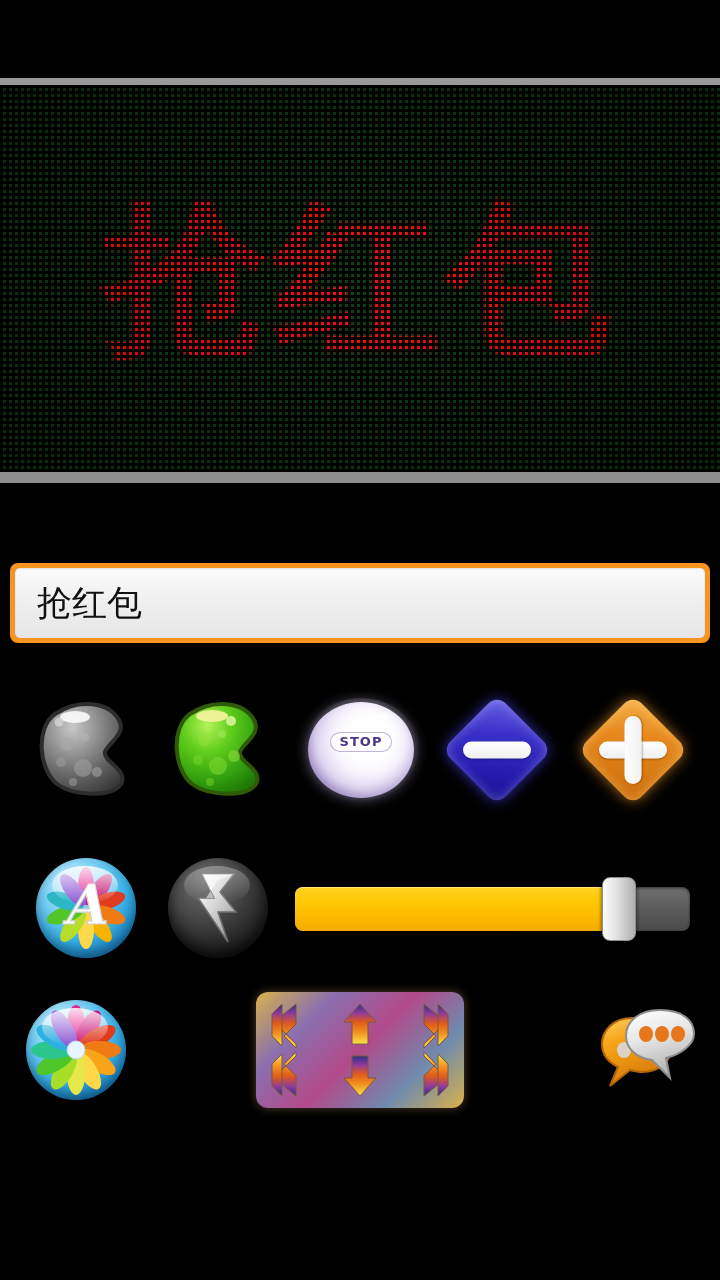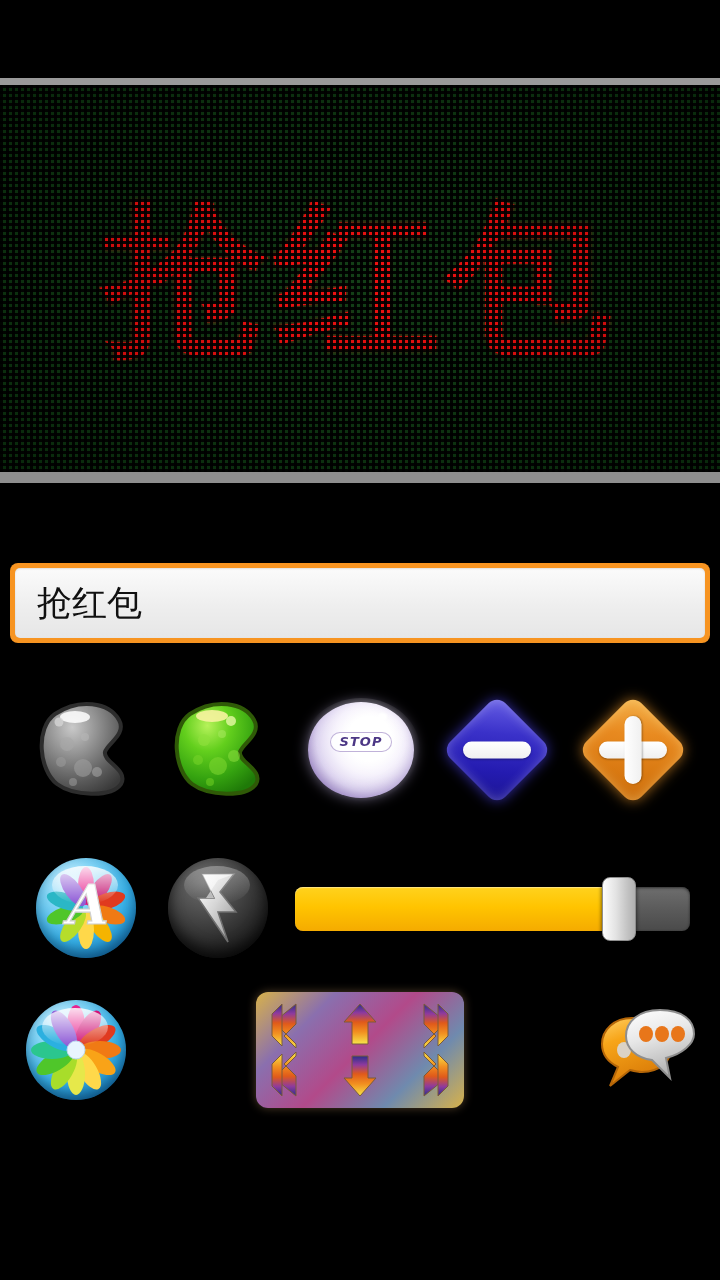--- a/index.html
+++ b/index.html
@@ -88,21 +88,21 @@
   }
   .stop-pill {
     position:absolute; left:50%; top:42%; transform:translate(-50%,-50%);
     width:62px; height:20px; border-radius:10px;
     background:rgba(255,255,255,.85);
     border:1px solid rgba(140,115,185,.55);
     display:flex; align-items:center; justify-content:center;
   }
   .stop-pill span {
     font-family:"DejaVu Sans", sans-serif;
-    font-size:13px; font-weight:700; font-style:italic;
+    font-size:13px; font-weight:700; 
     letter-spacing:1px; color:#4c3785;
   }
   .stop-dot {
     position:absolute; left:64%; top:14%; width:9px; height:7px; border-radius:50%;
     background:#fff; filter:blur(1px);
   }
 
   
   .diamond { width:110px; height:116px; }
   .diamond .shape {

